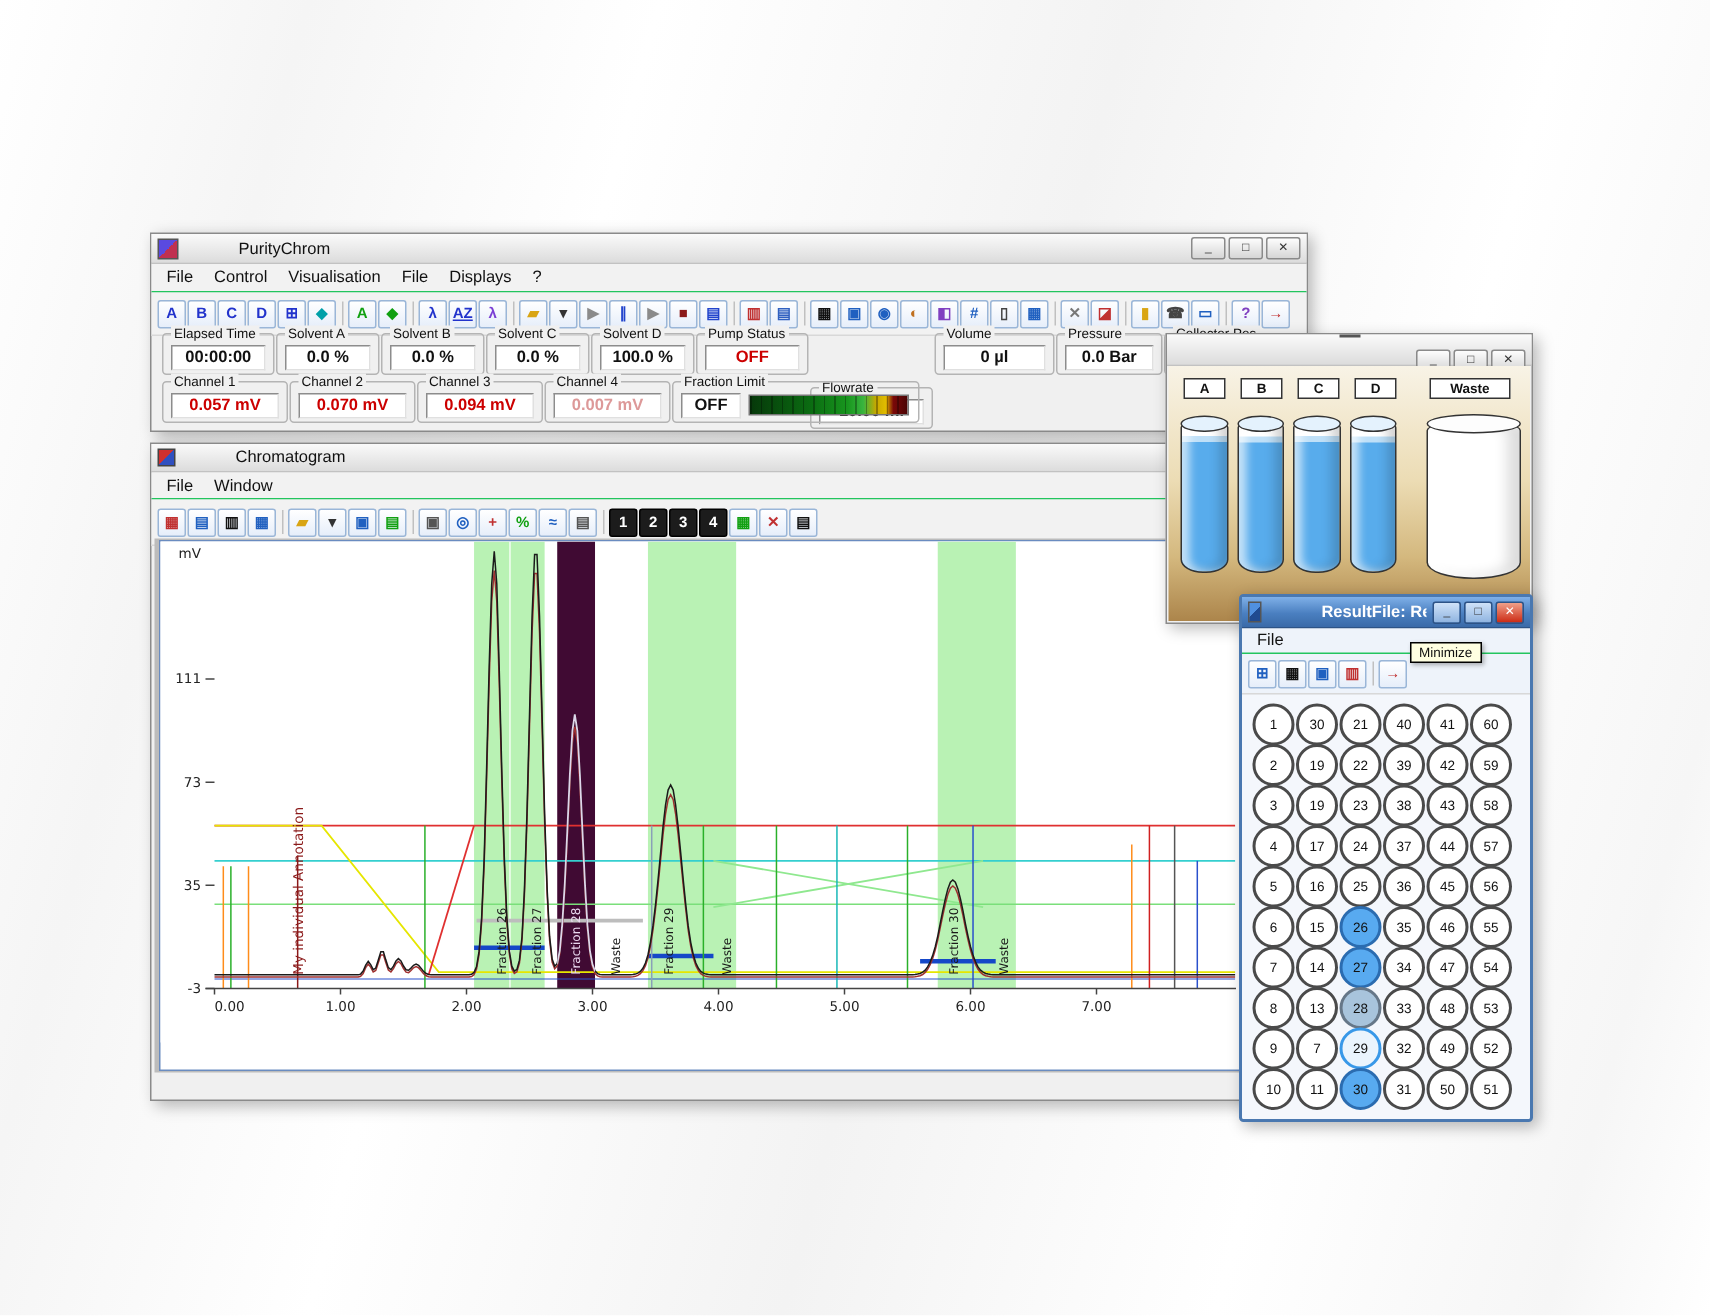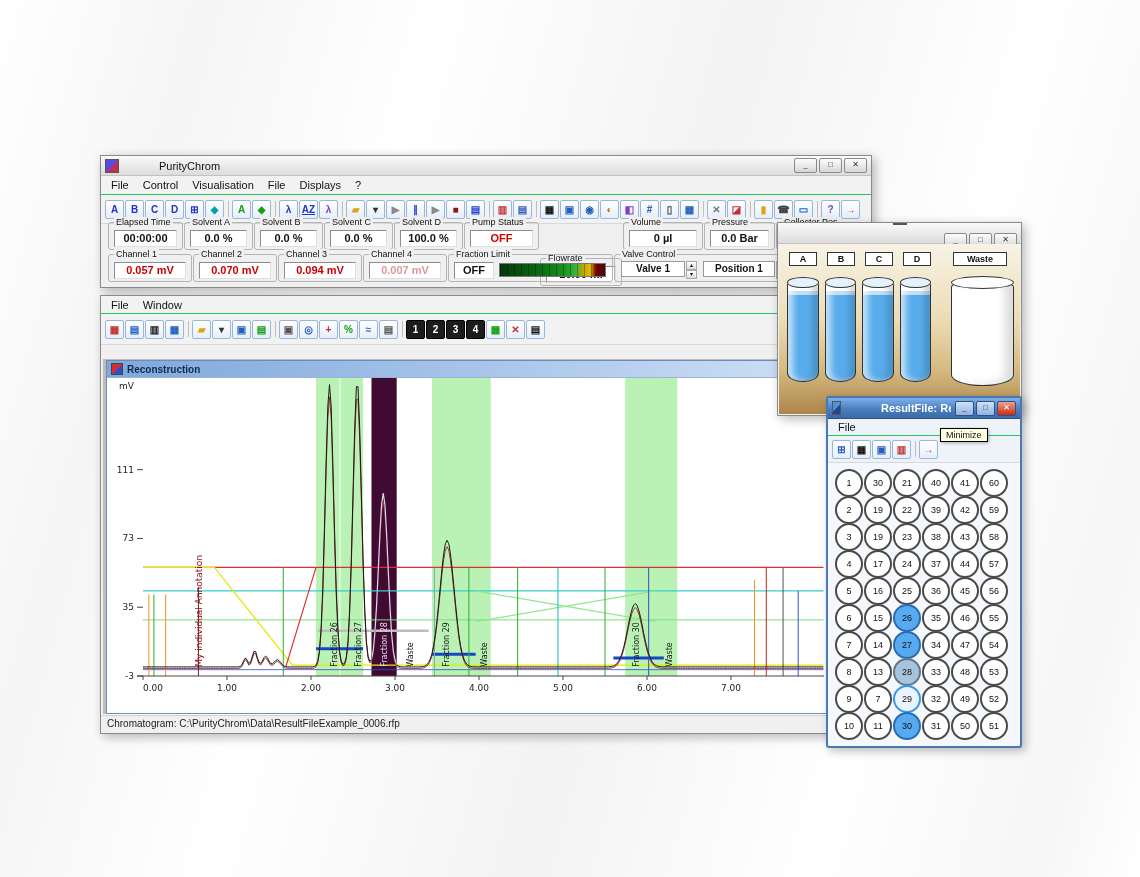--- a/index.html
+++ b/index.html
@@ -246,41 +246,28 @@
           <div class="grp">
             <span class="grp-cap">Channel 4</span>
             <div class="val" style="color: rgb(221, 153, 153);">0.007 mV</div>
           </div>
         </div>
       <div class="grp" id="fl-group">
         <span class="grp-cap">Fraction Limit</span>
         <div class="val off">OFF</div>
         <div class="meter"></div>
       </div>
-      <div class="grp" id="vc-group">
-        <span class="grp-cap">Valve Control</span>
-        <div class="spin s1">
-          <span class="spin-val">Valve 1</span>
-          <span class="spin-arrows">
-              <i>▴</i>
-              <i>▾</i>
-            </span>
-        </div>
-        <div class="spin s2">
-          <span class="spin-val">Position 1</span>
-          <span class="spin-arrows">
-              <i>▴</i>
-              <i>▾</i>
-            </span>
-        </div>
-      </div>
     </div>
   </section>
 
   <section class="win" id="chrom-win">
+    <div class="titlebar">
+      <span class="recon-icon"></span>
+      <span class="title-text">Chromatogram</span>
+    </div>
     <div class="menubar" id="chrom-menu">
         <span class="menu-item">File</span>
         <span class="menu-item">Window</span>
       </div>
     <div class="toolbar" id="chrom-toolbar">
         <span class="tb-btn" style="color: rgb(192, 48, 48);">▦</span>
         <span class="tb-btn" style="color: rgb(32, 96, 192);">▤</span>
         <span class="tb-btn" style="color: rgb(17, 17, 17);">▥</span>
         <span class="tb-btn" style="color: rgb(32, 96, 192);">▦</span>
         <span class="tb-sep"></span>
@@ -299,24 +286,20 @@
         <span class="tb-btn dark">1</span>
         <span class="tb-btn dark">2</span>
         <span class="tb-btn dark">3</span>
         <span class="tb-btn dark">4</span>
         <span class="tb-btn" style="color: rgb(17, 160, 17);">▦</span>
         <span class="tb-btn" style="color: rgb(192, 48, 48);">✕</span>
         <span class="tb-btn" style="color: rgb(17, 17, 17);">▤</span>
       </div>
     <div class="mdi">
       <div id="recon">
-        <div class="recon-title">
-          <span class="recon-icon"></span>
-          <span>Reconstruction</span>
-        </div>
         <svg id="chart-svg" width="719" height="334" viewBox="0 0 719 334">
             <rect x="209.04" y="0" width="23.52000000000001" height="298" fill="#b9f2b4"></rect>
             <rect x="233.4" y="0" width="22.680000000000035" height="298" fill="#b9f2b4"></rect>
             <rect x="264.48" y="0" width="25.19999999999999" height="298" fill="#400a33"></rect>
             <rect x="324.96" y="0" width="58.80000000000001" height="298" fill="#b9f2b4"></rect>
             <rect x="518.1600000000001" y="0" width="52.07999999999993" height="298" fill="#b9f2b4"></rect>
             <line x1="36" x2="716.4" y1="189.39999999999998" y2="189.39999999999998" stroke="#e03030" stroke-width="1.3"></line>
             <line x1="36" x2="716.4" y1="212.93" y2="212.93" stroke="#35cfcf" stroke-width="1.3"></line>
             <line x1="36" x2="716.4" y1="241.89" y2="241.89" stroke="#7adf7a" stroke-width="1"></line>
             <line x1="210.72" x2="321.59999999999997" y1="252.75" y2="252.75" stroke="#bdbdbd" stroke-width="2.5"></line>
@@ -380,23 +363,20 @@
             <text x="253.56" y="288.76" font-size="8" fill="#1a1a1a" transform="rotate(-90 253.56 288.76)">Fraction 27</text>
             <text x="279.6" y="288.76" font-size="8" fill="#ead9f0" transform="rotate(-90 279.6 288.76)">Fraction 28</text>
             <text x="306.48" y="288.76" font-size="8" fill="#1a1a1a" transform="rotate(-90 306.48 288.76)">Waste</text>
             <text x="341.76" y="288.76" font-size="8" fill="#1a1a1a" transform="rotate(-90 341.76 288.76)">Fraction 29</text>
             <text x="380.4" y="288.76" font-size="8" fill="#1a1a1a" transform="rotate(-90 380.4 288.76)">Waste</text>
             <text x="531.6" y="288.76" font-size="8" fill="#1a1a1a" transform="rotate(-90 531.6 288.76)">Fraction 30</text>
             <text x="565.1999999999999" y="288.76" font-size="8" fill="#1a1a1a" transform="rotate(-90 565.1999999999999 288.76)">Waste</text>
           </svg>
       </div>
     </div>
-    <div class="statusbar">
-      <span>Chromatogram:  C:\PurityChrom\Data\ResultFileExample_0006.rfp</span>
-    </div>
   </section>
 
   <section class="win" id="solv-win">
     <div class="titlebar">
       <span class="app-icon" style="background:linear-gradient(135deg,#3060c0 0 50%,#30a060 50% 100%)"></span>
       <span class="title-text">Solvent Supply</span>
       <span class="caps" id="solv-caps">
           <span class="cap-btn">_</span>
           <span class="cap-btn">□</span>
           <span class="cap-btn">✕</span>

